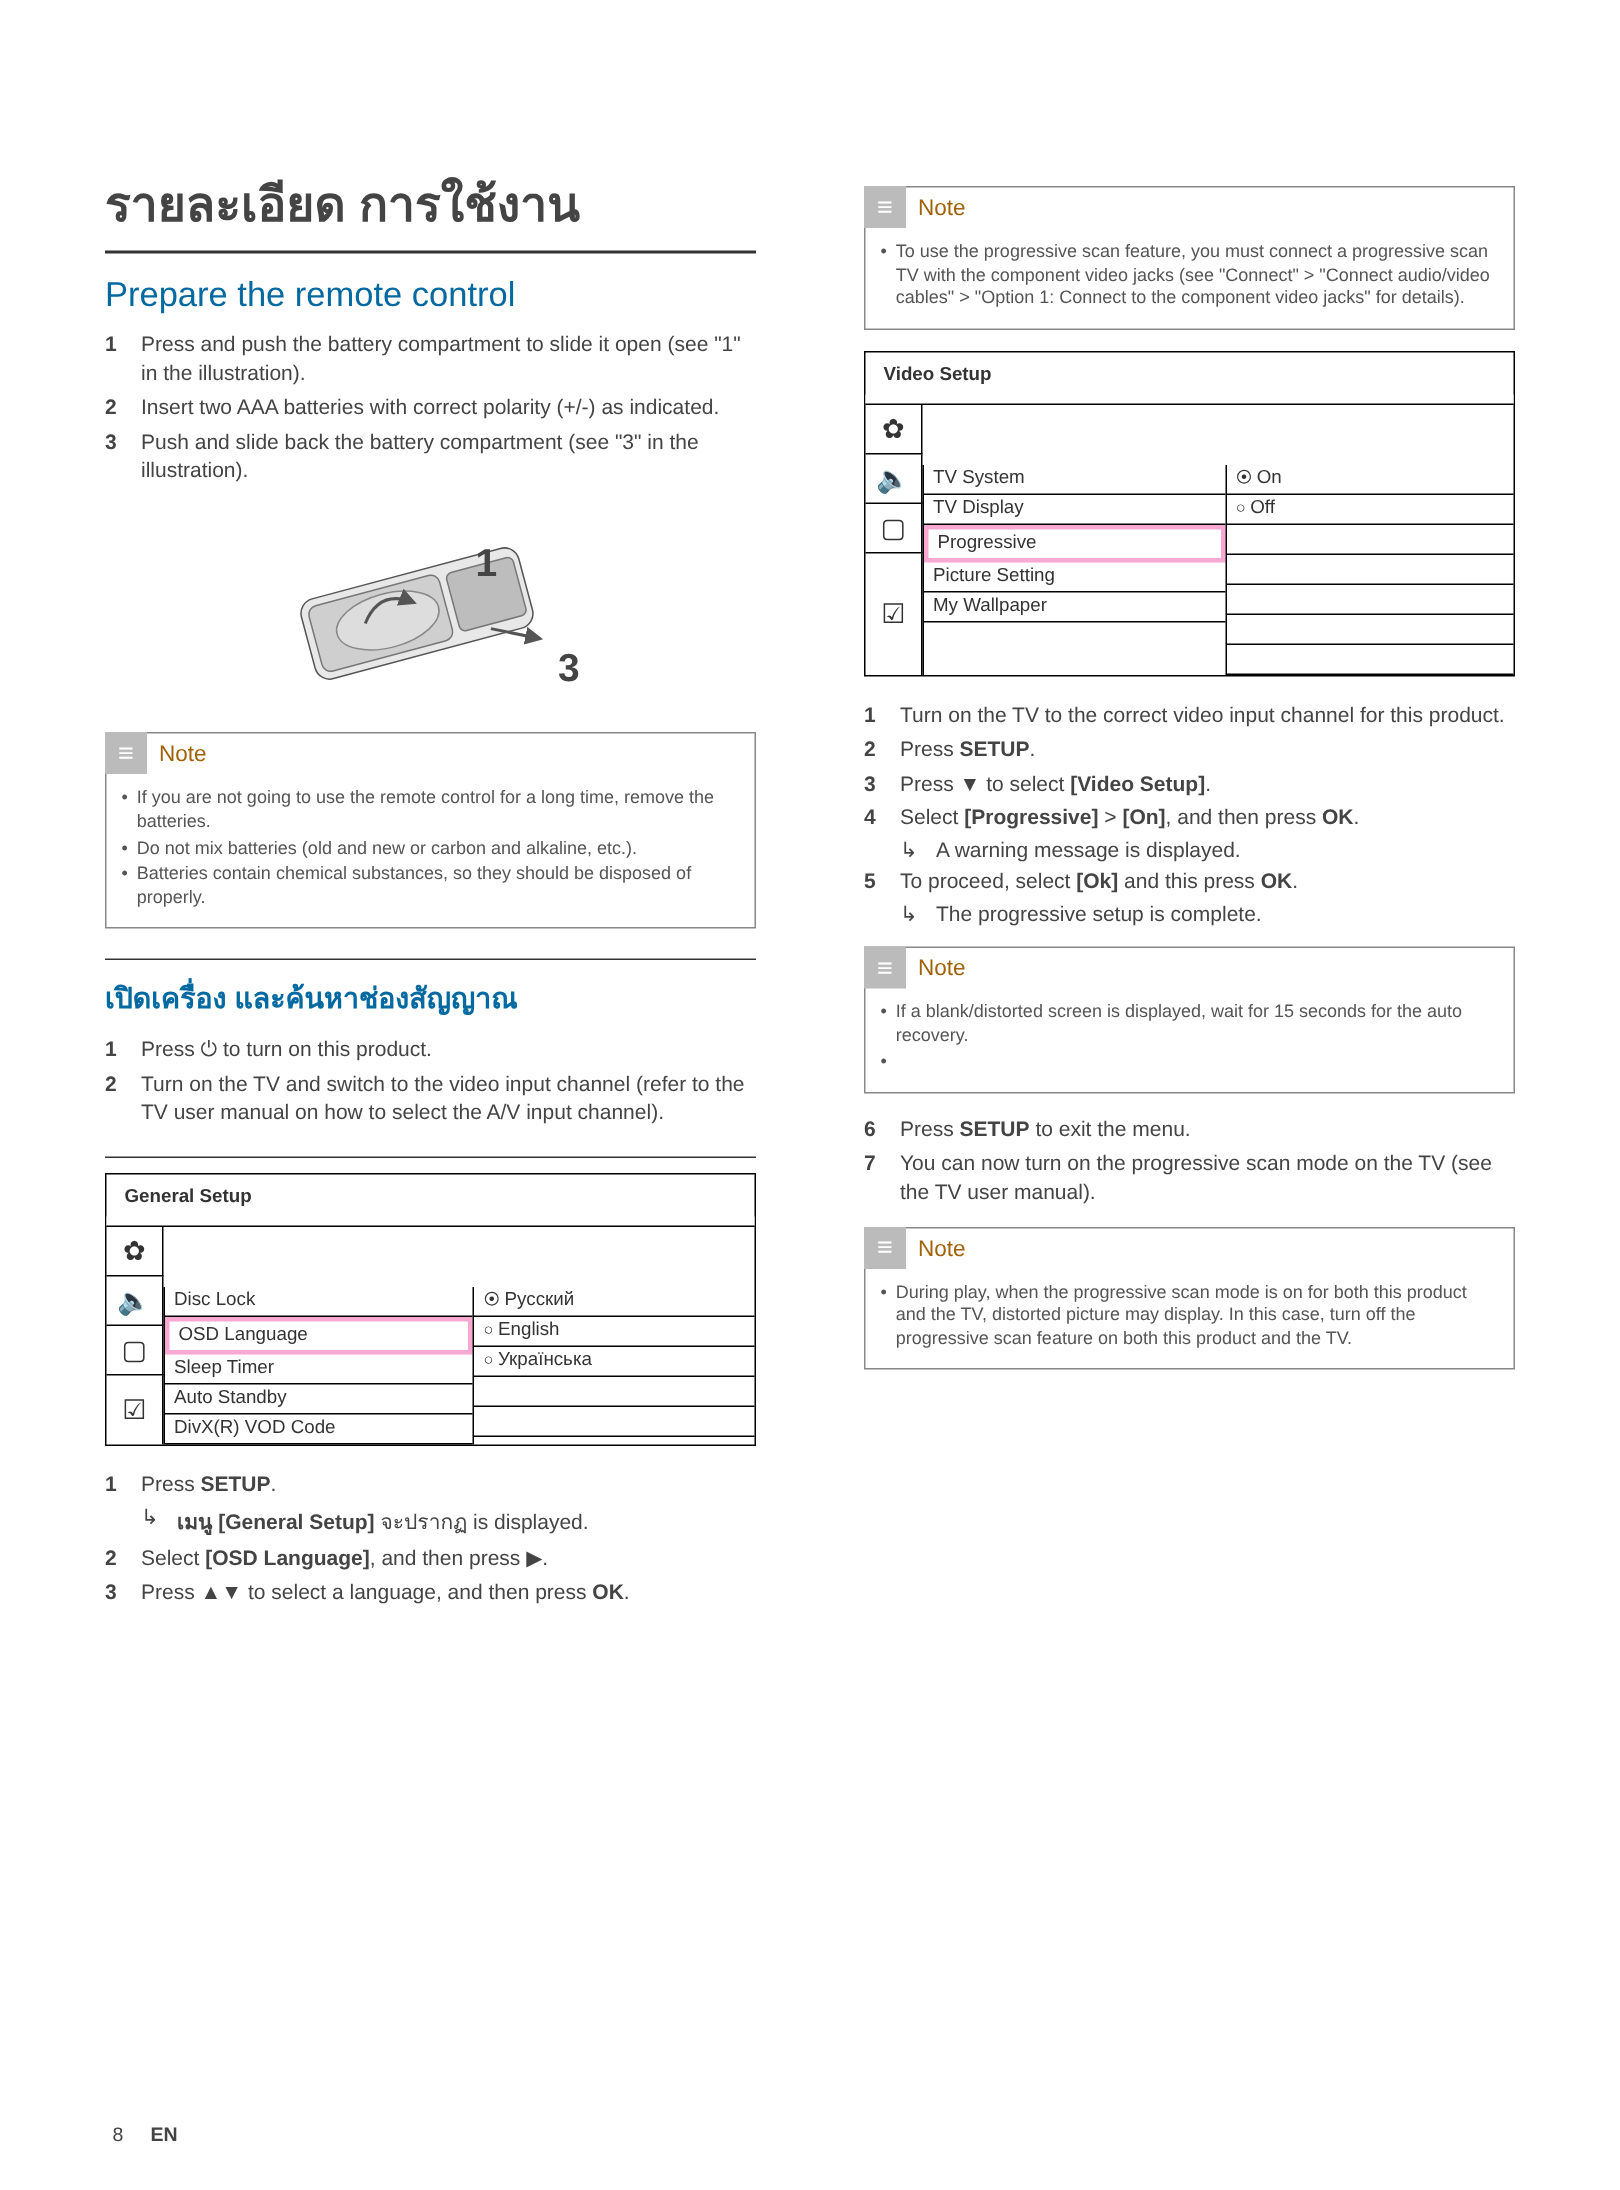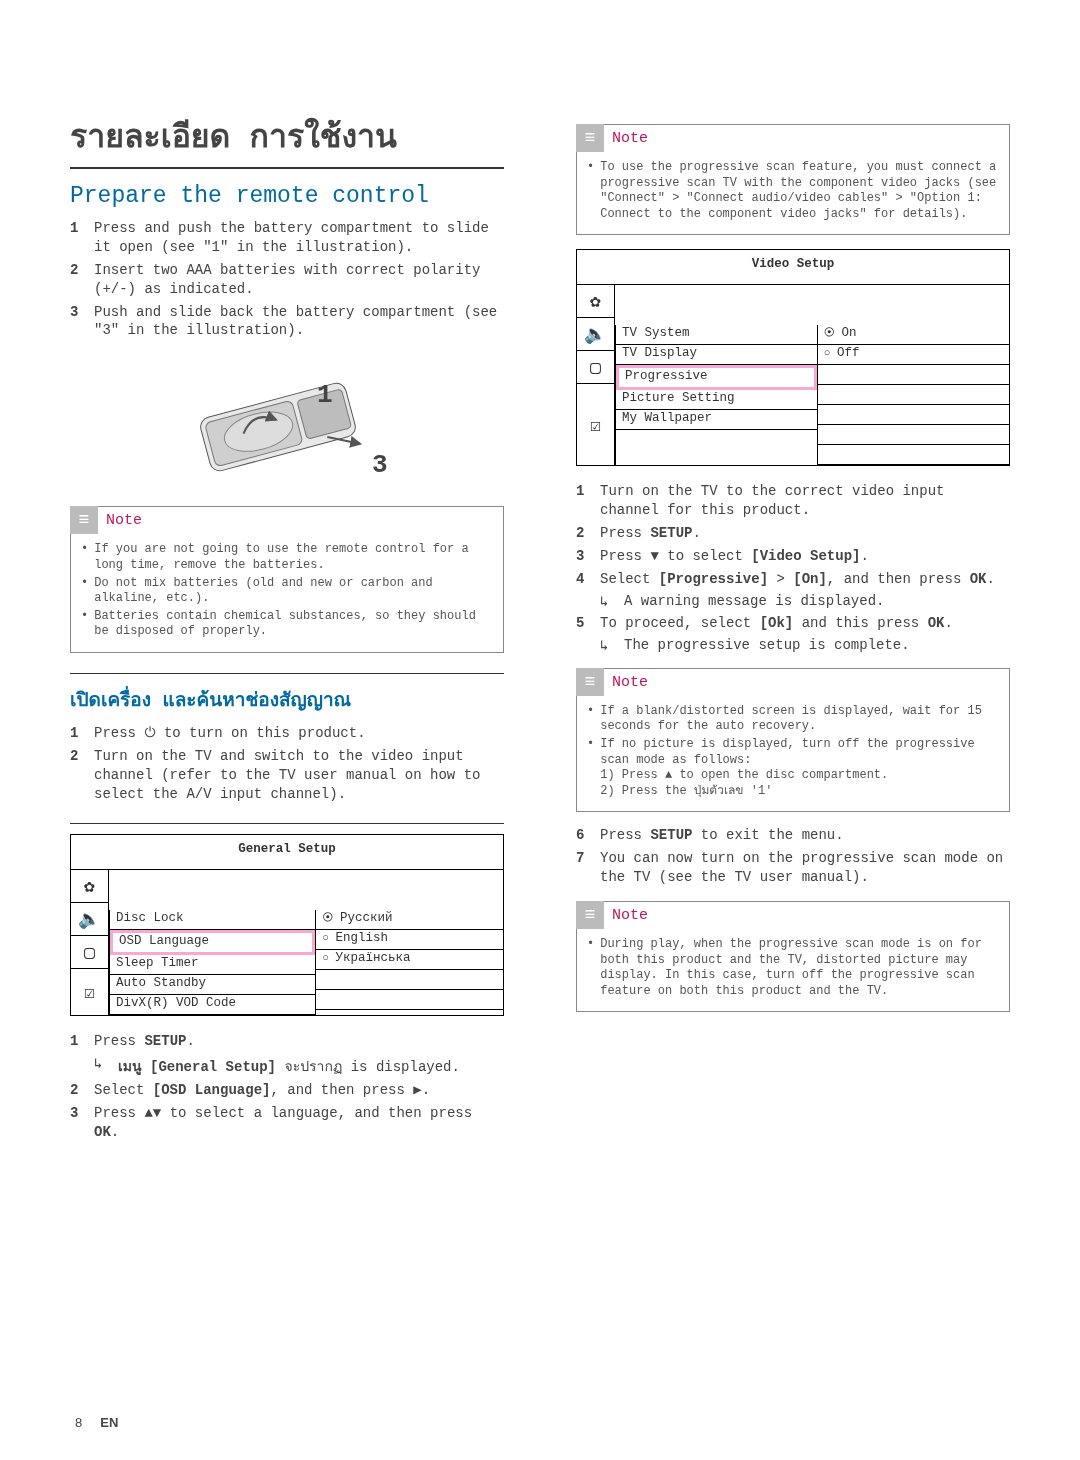--- a/index.html
+++ b/index.html
@@ -9,21 +9,20 @@
     background: #fff;
     color: #333;
     width: 1080px;
     height: 1460px;
     box-sizing: border-box;
     padding: 110px 70px 40px 70px;
   }
   .page {
     display: flex;
     gap: 72px;
-    font-family: Liberation Mono, monospace;
   }
   .col {
     flex: 1;
     min-width: 0;
   }
   h1.chapter {
     font-size: 32px;
     font-weight: bold;
     margin: 0 0 6px 0;
     color: #444;
@@ -72,42 +71,41 @@
     gap: 8px;
     padding: 0 0 0 0;
   }
   .note-icon {
     width: 28px; height: 28px;
     background: #bbb;
     display: flex; align-items: center; justify-content: center;
     color: #fff; font-size: 18px;
     margin: -1px 0 0 -1px;
   }
-  .note-title { color: #be185d; font-size: 15px; }
+  .note-title { color: #a16207; font-size: 15px; }
   .note-body { padding: 6px 10px 10px 10px; }
   .note-body ul { margin: 0; padding: 0; list-style: none; }
   .note-body li { display: flex; gap: 6px; margin: 2px 0; line-height: 1.3; }
   .note-body li .bul { flex-shrink: 0; }
 
   .illus {
     display: block;
     margin: 12px auto;
     width: 230px;
   }
 
   .menu-box {
     border: 1px solid #000;
     margin: 10px 0 16px 0;
     font-size: 12.5px;
   }
   .menu-head {
     font-weight: bold;
     padding: 7px 12px;
     border-bottom: 6px solid #fff;
-    text-align: center;
   }
   .menu-body {
     display: flex;
     border-top: 1px solid #000;
     min-height: 130px;
   }
   .menu-icons {
     width: 38px;
     border-right: 0;
     display: flex;
@@ -359,21 +357,20 @@
         <div class="note-title">Note</div>
       </div>
       <div class="note-body">
         <ul>
           <li>
               <span class="bul">•</span>
               <span>If a blank/distorted screen is displayed, wait for 15 seconds for the auto recovery.</span>
             </li>
           <li>
               <span class="bul">•</span>
-              <span><span>If no picture is displayed, turn off the progressive scan mode as follows:</span><br><span>1) Press ▲ to open the disc compartment.</span><br><span>2) Press the ปุ่มตัวเลข '1'</span></span>
             </li>
         </ul>
       </div>
     </div>
 
     <ol class="steps">
       <li>
           <span class="num">6</span>
           <span class="txt"><span>Press </span><span class="bold">SETUP</span><span> to exit the menu.</span></span>
         </li>

